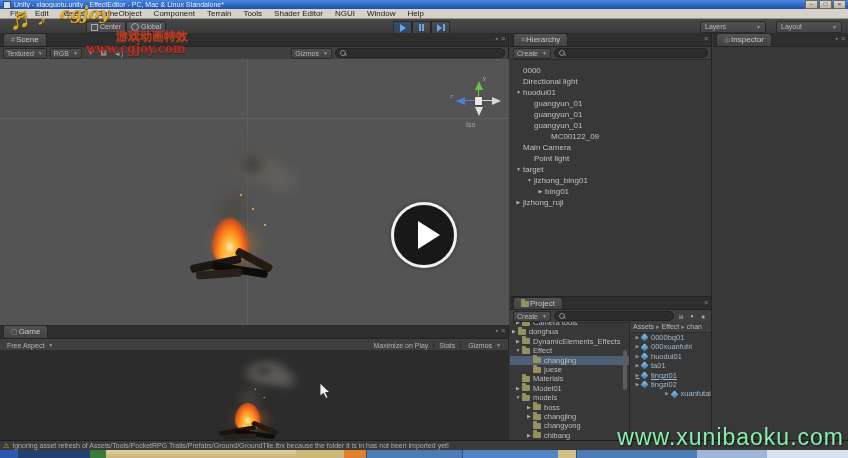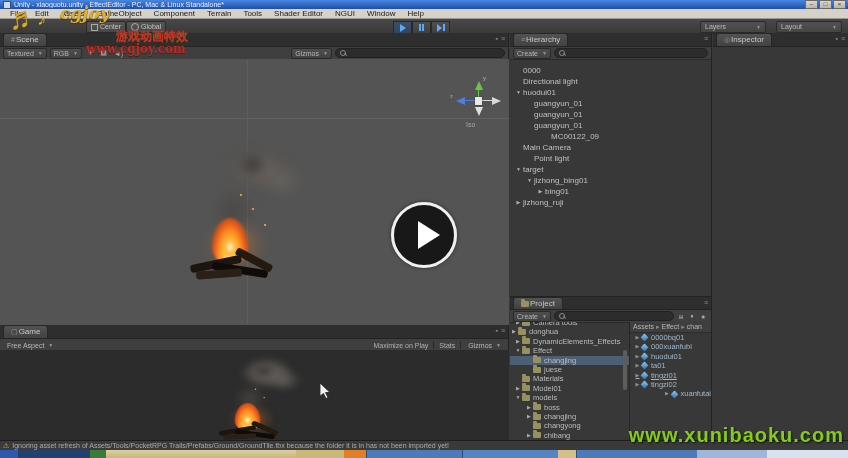--- a/index.html
+++ b/index.html
@@ -139,21 +139,21 @@
   .taskbar div{height:8px;}
   
   .cgjoy{left:2px;top:1px;width:225px;height:56px;z-index:60;pointer-events:none;}
   .cgjoy .emblem{position:absolute;left:6px;top:0px;font-size:30px;color:#d9a62e;text-shadow:0 1px 1px #5a4006;transform:rotate(-8deg);}
   .cgjoy .emblem2{position:absolute;left:36px;top:10px;font-size:16px;color:#e8bc4a;text-shadow:0 1px 1px #5a4006;transform:rotate(10deg);}
   .cgjoy .brand{position:absolute;left:58px;top:2px;font-family:"DejaVu Serif",serif;font-style:italic;font-weight:bold;
                 font-size:17px;color:#dcae34;text-shadow:0 1px 1px #4a3404;}
   .cgjoy .tagline{position:absolute;left:114px;top:27px;font-size:12px;font-weight:bold;color:#c8342a;text-shadow:0 1px 0 #6b4a10;}
   .cgjoy .site{position:absolute;left:84px;top:41px;font-family:"DejaVu Serif",serif;font-weight:bold;font-size:12px;
                color:#c2291e;text-shadow:0 1px 0 rgba(0,0,0,.35);}
-  .xuniba{left:auto;right:4px;top:424px;font-size:20px;font-weight:bold;color:#84cc16;letter-spacing:1px;
+  .xuniba{left:auto;right:4px;top:424px;font-size:23px;font-weight:normal;color:#86efac;letter-spacing:1px;
           text-shadow:1px 1px 2px rgba(0,0,0,.65);z-index:70;pointer-events:none;}
 </style>
 </head>
 <body>
 
 <div class="abs titlebar">
   <span class="appicon"></span>
   <span class="title">Unity - xiaoguotu.unity - EffectEditor - PC, Mac &amp; Linux Standalone*</span>
   <span class="winbtns">
     <span class="winbtn">–</span>

